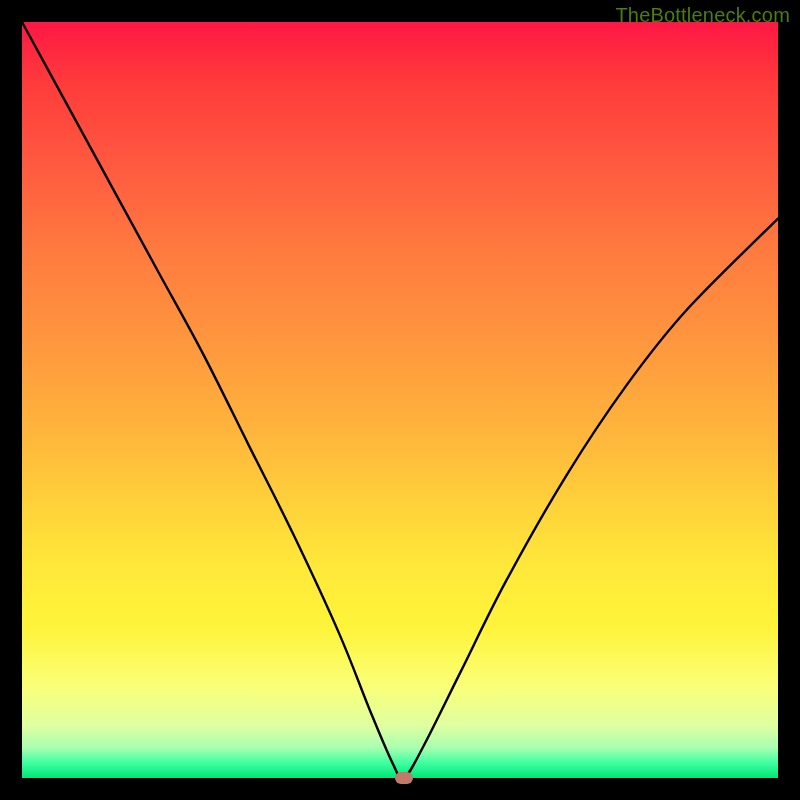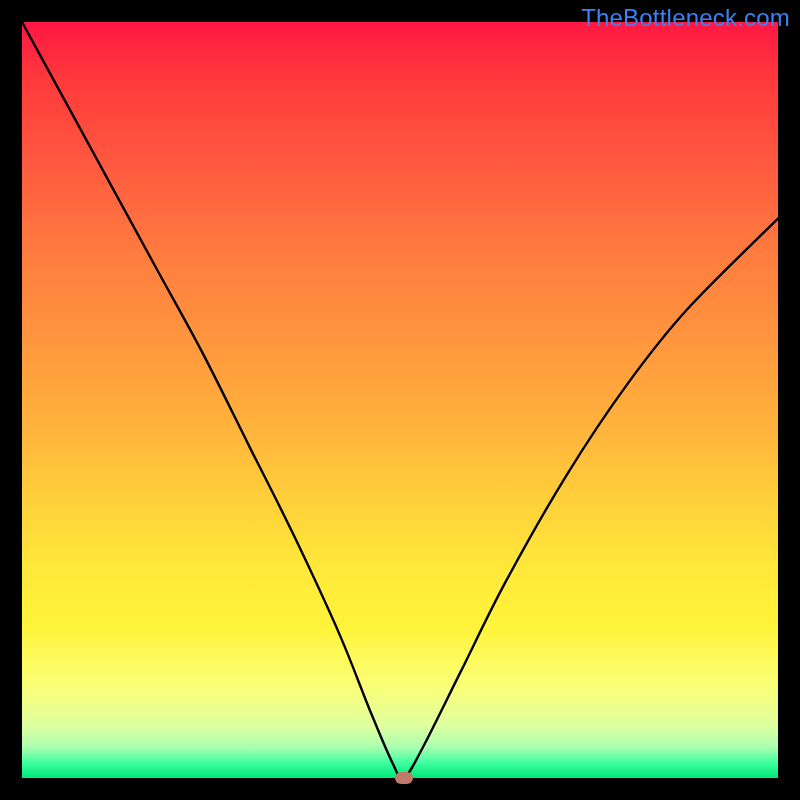--- a/index.html
+++ b/index.html
@@ -52,22 +52,22 @@
     width: 18px;
     height: 12px;
     border-radius: 6px;
     background: #c17a6a;
     transform: translate(-50%, -50%);
   }
   .watermark {
     position: absolute;
     top: 4px;
     right: 10px;
-    color: #3b82f6;
-    font-size: 24px;
+    color: #4d7c0f;
+    font-size: 20px;
     letter-spacing: 0.2px;
   }
 </style>
 </head>
 <body>
 
 <div class="frame">
   <div class="plot-area">
     <svg class="curve-svg" viewBox="0 0 756 756" preserveAspectRatio="none">
       <path fill="none" stroke="#000" stroke-width="2.4" stroke-linecap="round" stroke-linejoin="round" d="M 0,0 C 7.56,13.859999999999994 30.240000000000002,55.43999999999998 45.36,83.15999999999997 C 60.48,110.87999999999995 75.6,138.59999999999994 90.72,166.31999999999994 C 105.84,194.03999999999994 120.95999999999998,221.75999999999996 136.07999999999998,249.47999999999996 C 151.2,277.2 166.32,303.65999999999997 181.44,332.64 C 196.56,361.62 211.67999999999998,393.12 226.79999999999998,423.36 C 241.92,453.6 257.03999999999996,482.5799999999999 272.15999999999997,514.0799999999999 C 287.28,545.5799999999999 304.91999999999996,583.38 317.52,612.36 C 330.12,641.34 338.94,666.5400000000001 347.76,687.96 C 356.58,709.38 364.77,729.54 370.44,740.88 C 376.11,752.22 376.74,758.52 381.78000000000003,756 C 386.82000000000005,753.48 391.23,743.4 400.68,725.76 C 410.13,708.12 424.61999999999995,677.88 438.47999999999996,650.16 C 452.34,622.4399999999999 466.20000000000005,592.2 483.84000000000003,559.44 C 501.48,526.6800000000001 524.16,486.35999999999996 544.3199999999999,453.59999999999997 C 564.4799999999999,420.84 584.6400000000001,390.59999999999997 604.8000000000001,362.88 C 624.96,335.16 640.0799999999999,315 665.28,287.28000000000003 C 690.48,259.56000000000006 740.88,211.68000000000006 756,196.56000000000006"></path>

